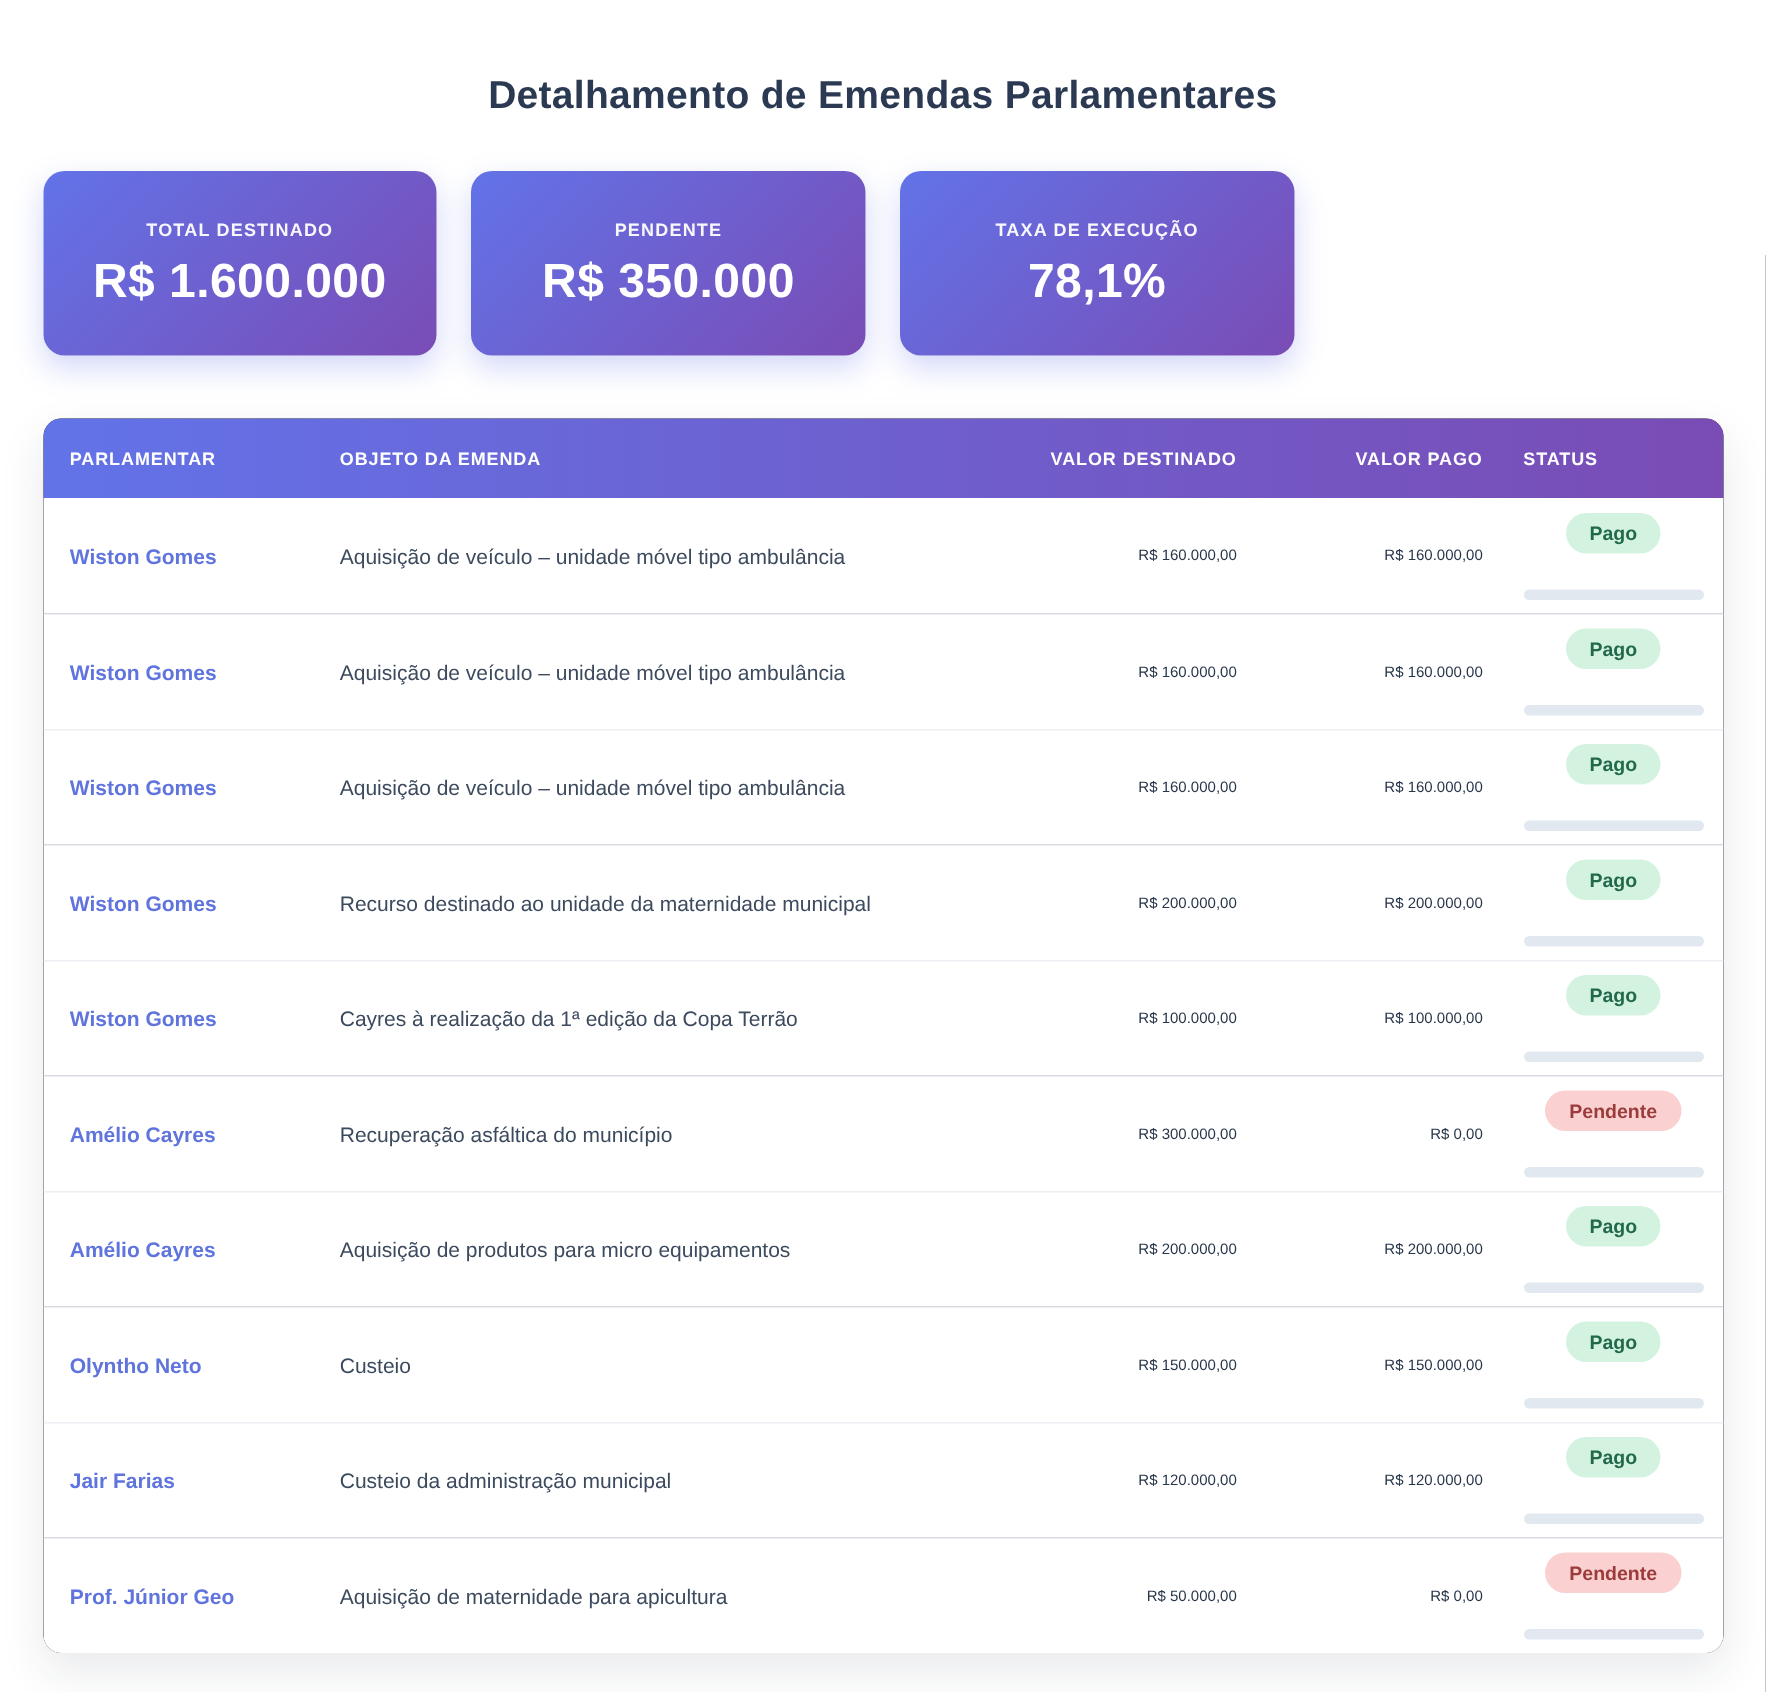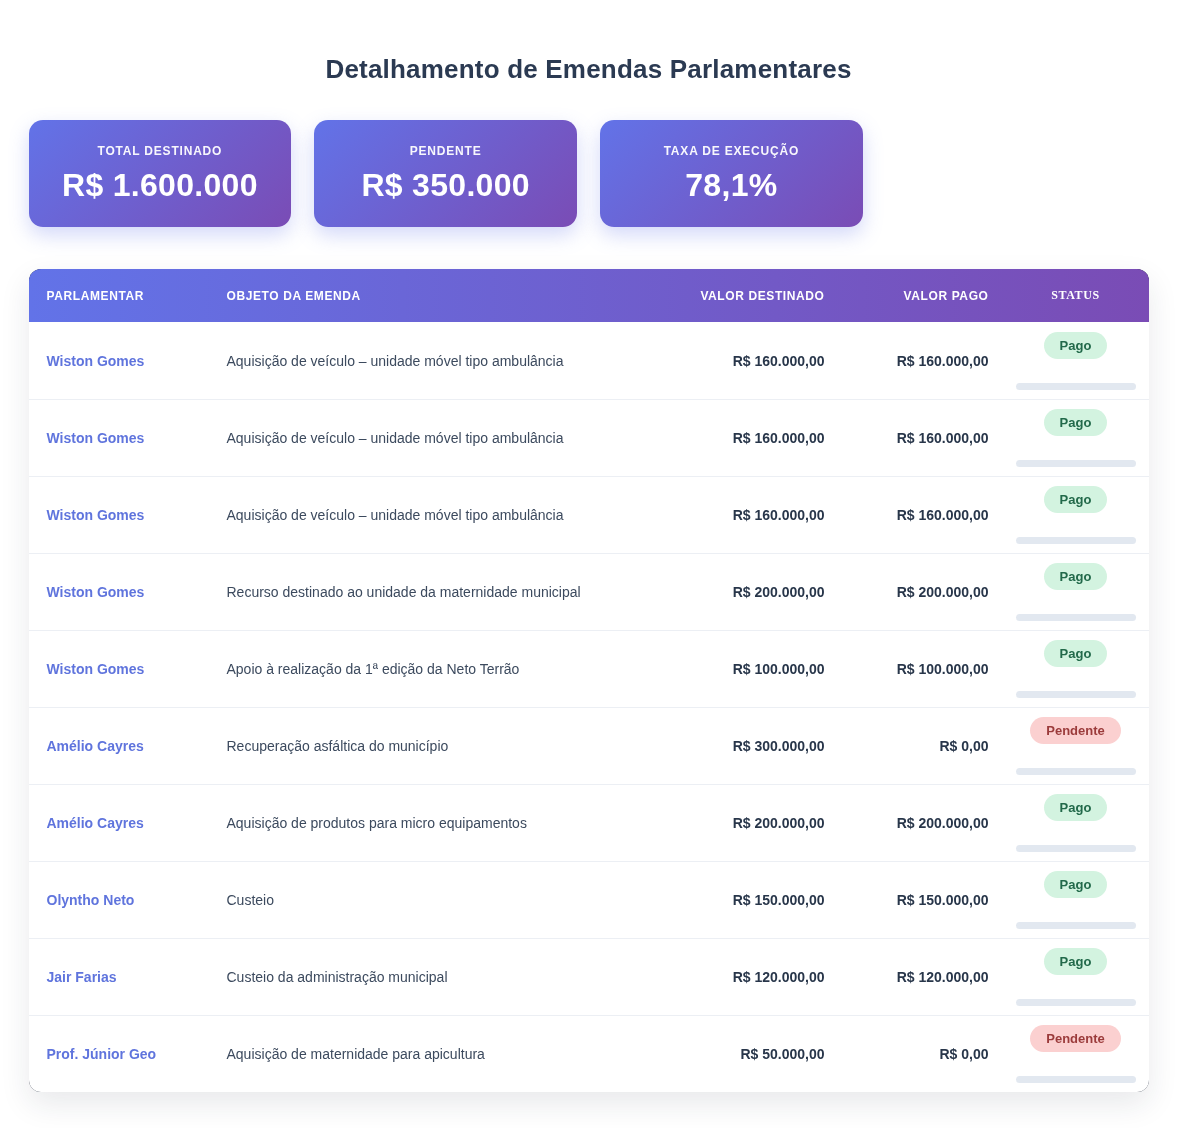--- a/index.html
+++ b/index.html
@@ -3,21 +3,21 @@
 <meta charset="utf-8">
 <style>
   * { margin: 0; padding: 0; box-sizing: border-box; }
   html, body { background: #ffffff; }
   body {
     width: 1177px;
     min-height: 1128px;
     font-family: "Liberation Sans", "DejaVu Sans", sans-serif;
     -webkit-font-smoothing: antialiased;
   }
-  .container { width: 1120px; margin: 18px auto; padding-top: 36px; }
+  .container { width: 1120px; margin: 0 auto; padding-top: 48px; }
 
   
   .page-title {
     text-align: center;
     font-size: 26px;
     font-weight: 700;
     color: var(--title-color, #2b3a52);
     letter-spacing: 0.2px;
   }
   .page-subtitle {
@@ -30,21 +30,21 @@
   
   .cards {
     display: grid;
     grid-template-columns: repeat(4, 1fr);
     gap: 23px;
     margin-top: 35px;
   }
   .card {
     background: linear-gradient(135deg, var(--grad-start, #6273e8) 0%, var(--grad-end, #7a4cb5) 100%);
     border-radius: 14px;
-    height: 107px;
+    height: 123px;
     display: flex;
     flex-direction: column;
     align-items: center;
     justify-content: center;
     box-shadow: 0 8px 20px rgba(98, 115, 232, 0.28);
     color: #ffffff;
   }
   .card-label {
     font-size: 12px;
     font-weight: 600;
@@ -76,43 +76,43 @@
     background: linear-gradient(90deg, var(--grad-start, #6477e4) 0%, var(--grad-end, #7a4ab2) 100%);
     color: #ffffff;
     font-size: 12px;
     font-weight: 700;
     letter-spacing: 0.6px;
     text-transform: uppercase;
   }
   .thead .th:nth-child(1) { padding-left: 18px; }
   .thead .th:nth-child(3),
   .thead .th:nth-child(4) { text-align: right; }
-  .thead .th:nth-child(5) { text-align: center; padding-left: 27px; padding-right: 13px; font-family: Liberation Serif, serif; }
+  .thead .th:nth-child(5) { padding-left: 27px; padding-right: 13px; }
 
   .trow {
     display: grid;
     grid-template-columns: 198px 1fr 180px 164px 160px;
     align-items: center;
     height: 77px;
     background: #ffffff;
     border-top: 1px solid #eceff4;
   }
   .trow:first-child { border-top: none; }
 
   .cell-parlamentar {
     padding-left: 18px;
     font-size: 14px;
     font-weight: 700;
     color: var(--link-blue, #5f74dd);
     cursor: pointer;
   }
   .cell-objeto { font-size: 14px; color: #3c4a5e; }
   .cell-money {
-    font-size: 14px;
-    font-weight: 700;
+    font-size: 10px;
+    font-weight: 400;
     color: #28364a;
     text-align: right;
   }
   .cell-status {
     padding-left: 27px;
     padding-right: 13px;
     display: flex;
     flex-direction: column;
     align-items: center;
     gap: 24px;
@@ -215,21 +215,21 @@
     <div class="cell-money">R$ 200.000,00</div>
     <div class="cell-status">
       <span class="badge badge-pago">Pago</span>
       <span class="progress-track">
         <span class="progress-fill" style="width: 100%;"></span>
       </span>
     </div>
   </div>
         <div class="trow">
     <div class="cell-parlamentar">Wiston Gomes</div>
-    <div class="cell-objeto">Apoio à realização da 1ª edição da Neto Terrão</div>
+    <div class="cell-objeto">Cayres à realização da 1ª edição da Copa Terrão</div>
     <div class="cell-money">R$ 100.000,00</div>
     <div class="cell-money">R$ 100.000,00</div>
     <div class="cell-status">
       <span class="badge badge-pago">Pago</span>
       <span class="progress-track">
         <span class="progress-fill" style="width: 100%;"></span>
       </span>
     </div>
   </div>
         <div class="trow">

